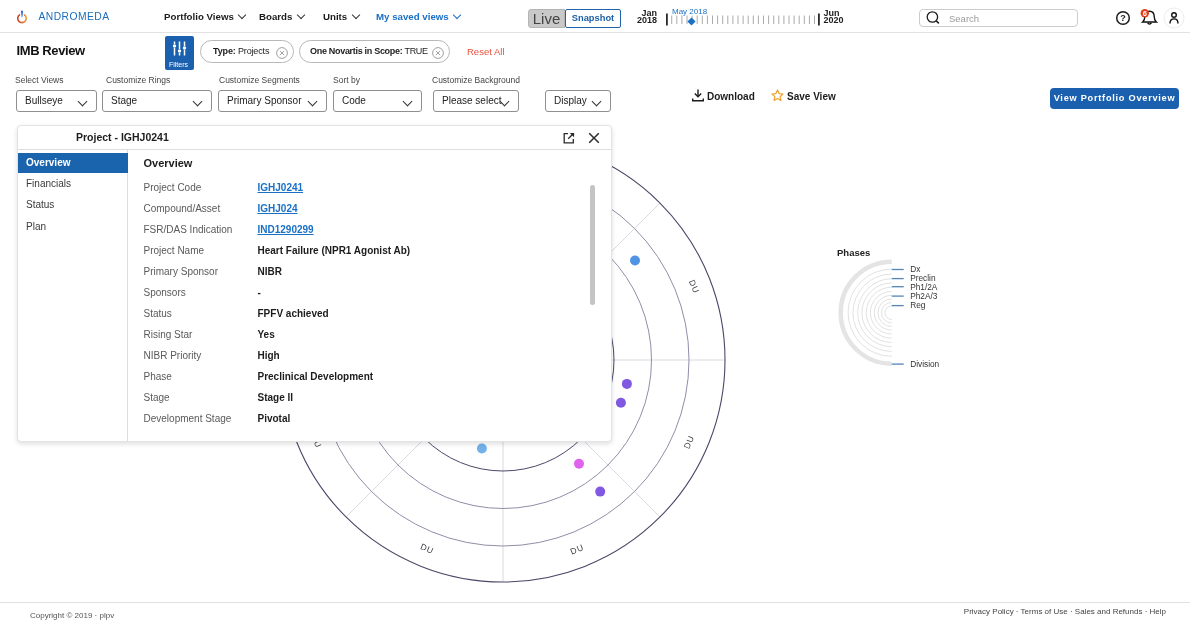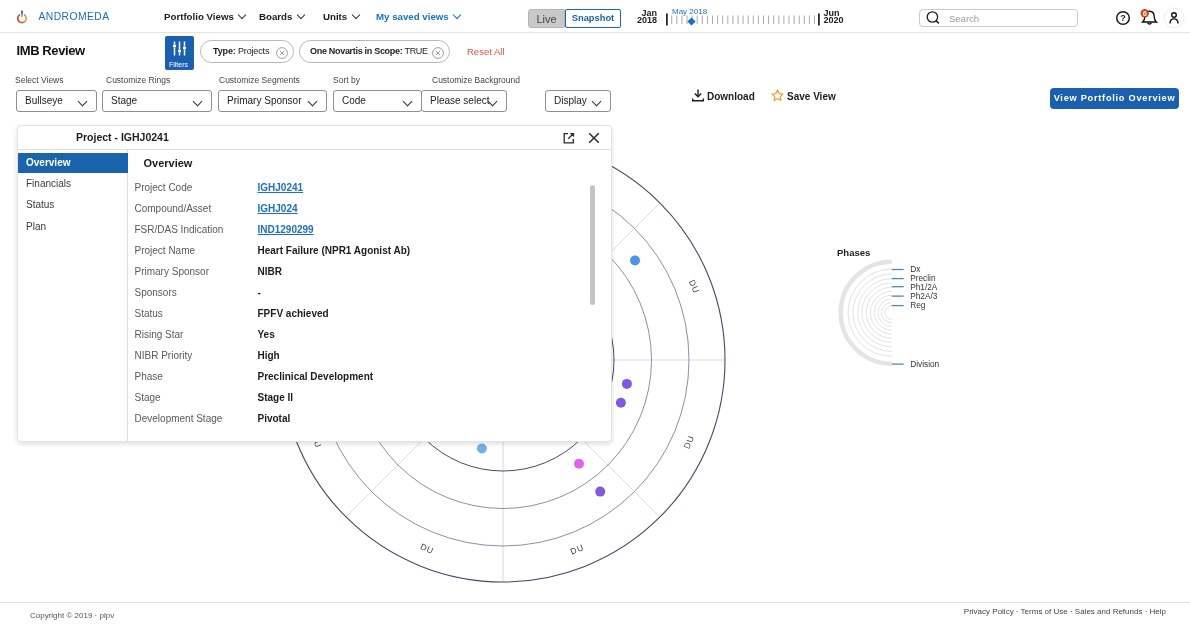--- a/index.html
+++ b/index.html
@@ -5,21 +5,21 @@
 html,body{width:1190px;height:634px;background:#fff;overflow:hidden;}
 #app{position:relative;width:1190px;height:634px;background:#fff;}
 .abs{position:absolute;}
 .chev{display:inline-block;width:6px;height:6px;border-right:1.5px solid #333;border-bottom:1.5px solid #333;transform:rotate(45deg);vertical-align:2px;}
 .chevblue{border-color:#1a70c4;}
 
 #nav{position:absolute;left:0;top:0;width:1190px;height:33px;background:#fff;border-bottom:1px solid #e2e2e2;z-index:20;}
 .navitem{position:absolute;top:0;height:33px;line-height:33px;font-size:9.7px;color:#1c1c1c;white-space:nowrap;font-weight:bold;}
 #brand{position:absolute;left:38.5px;top:0;height:33px;line-height:34px;font-size:10.3px;color:#1b6cb8;letter-spacing:0.45px;font-weight:400;}
 
-#live{position:absolute;left:528px;top:8.5px;width:37px;height:19px;background:#c9c9c9;border:1px solid #b5b5b5;border-radius:3px 0 0 3px;font-size:11px;color:#444;text-align:center;line-height:18px;}
+#live{position:absolute;left:528px;top:8.5px;width:37px;height:19px;background:#c9c9c9;border:1px solid #b5b5b5;border-radius:3px 0 0 3px;font-size:15px;color:#444;text-align:center;line-height:18px;}
 #snap{position:absolute;left:565px;top:8.5px;width:56px;height:19px;background:#fff;border:1.5px solid #2264aa;border-radius:2px;font-size:9.3px;font-weight:bold;color:#1d5fa7;text-align:center;line-height:16.5px;}
 .tlabel{position:absolute;font-size:9px;font-weight:bold;color:#1c1c1c;line-height:7.5px;text-align:right;}
 #may{position:absolute;left:672px;top:7px;width:40px;text-align:left;font-size:8px;color:#1a70c5;}
 #search{position:absolute;left:919px;top:8.5px;width:159px;height:18px;border:1px solid #ccc;border-radius:4px;}
 #search span{position:absolute;left:29px;top:3.5px;font-size:9.5px;color:#9b9b9b;}
 
 #imb{position:absolute;left:16.5px;top:42.5px;font-size:13px;letter-spacing:-0.4px;font-weight:bold;color:#111;}
 #filtersbtn{position:absolute;left:164.5px;top:36px;width:29.5px;height:33.5px;background:#1a60ae;border-radius:2px;text-align:center;}
 #filtersbtn .lbl{position:absolute;left:0;width:28px;bottom:2px;font-size:7px;color:#fff;}
 .pill{position:absolute;top:39.5px;height:23px;border:1px solid #b8b8b8;border-radius:12px;background:#fff;font-size:9px;color:#1c1c1c;line-height:21px;letter-spacing:-0.15px;white-space:nowrap;}
@@ -46,21 +46,21 @@
 #phsvg{position:absolute;left:0;top:0;z-index:2;}
 
 #panel{position:absolute;left:17px;top:125px;width:595px;height:316.5px;background:#fff;border:1px solid #e3e3e3;border-radius:4px;box-shadow:0 2px 5px rgba(0,0,0,0.13);z-index:5;}
 #phead{position:absolute;left:0;top:0;width:100%;height:24px;border-bottom:1px solid #ddd;}
 #phead .t{position:absolute;left:10px;top:5px;font-size:10.5px;font-weight:bold;color:#1c1c1c;padding-left:48px;}
 #sidebar{position:absolute;left:0;top:24px;bottom:0;width:109.5px;border-right:1px solid #ddd;}
 .sideitem{position:absolute;left:0;width:109.5px;height:20px;font-size:10px;color:#3a3a3a;line-height:20px;padding-left:8px;}
 .sideitem.sel1{background:#1a63ad;color:#fff;font-weight:bold;}
 #pcontent{position:absolute;left:110.5px;top:24px;right:0;bottom:0;}
 #pcontent .h{position:absolute;left:15px;top:7px;font-size:11px;font-weight:bold;color:#1c1c1c;}
-.prow{position:absolute;left:6px;font-size:10px;color:#5a5a5a;white-space:nowrap;}
+.prow{position:absolute;left:15px;font-size:10px;color:#5a5a5a;white-space:nowrap;}
 .pval{position:absolute;left:129px;font-size:10px;font-weight:bold;color:#1c1c1c;white-space:nowrap;}
 .plink{color:#1a70c5;text-decoration:underline;}
 #scrollbar{position:absolute;right:16.5px;top:35px;width:5px;height:120px;background:#c4c4c4;border-radius:3px;}
 
 #footer-line{position:absolute;left:0;top:601.5px;width:1190px;border-top:1px solid #e0e0e0;}
 #foot-l{position:absolute;left:30px;top:611px;font-size:8px;color:#555;}
 #foot-r{position:absolute;right:24px;top:607px;font-size:8px;color:#444;}
 </style></head>
 <body>
 <div id="app">
@@ -229,21 +229,21 @@
 <div id="reset">Reset All</div>
 <div class="ctl-label" style="left:15px">Select Views</div>
 <div class="sel" style="left:16px;width:81px">Bullseye<span class="chev"></span></div>
 <div class="ctl-label" style="left:106px">Customize Rings</div>
 <div class="sel" style="left:102px;width:110px">Stage<span class="chev"></span></div>
 <div class="ctl-label" style="left:219px">Customize Segments</div>
 <div class="sel" style="left:218px;width:109px">Primary Sponsor<span class="chev"></span></div>
 <div class="ctl-label" style="left:333px">Sort by</div>
 <div class="sel" style="left:333px;width:89px">Code<span class="chev"></span></div>
 <div class="ctl-label" style="left:432px">Customize Background</div>
-<div class="sel" style="left:421px;width:86px">Please select<span class="chev"></span></div>
+<div class="sel" style="left:433px;width:86px">Please select<span class="chev"></span></div>
 <div class="sel" style="left:545px;width:66px">Display<span class="chev"></span></div>
 <div id="dl">
       <svg class="abs" style="left:0px;top:2px" width="12" height="13" viewBox="0 0 12 13">
 <g stroke="#1c1c1c" stroke-width="1.4" fill="none">
 <line x1="6" y1="0.5" x2="6" y2="7"></line>
 <path d="M 2.8 4.5 L 6 7.7 L 9.2 4.5"></path>
 <path d="M 0.7 9.5 L 0.7 11.8 L 11.3 11.8 L 11.3 9.5"></path>
 </g>
 </svg>
       <span>Download</span>

